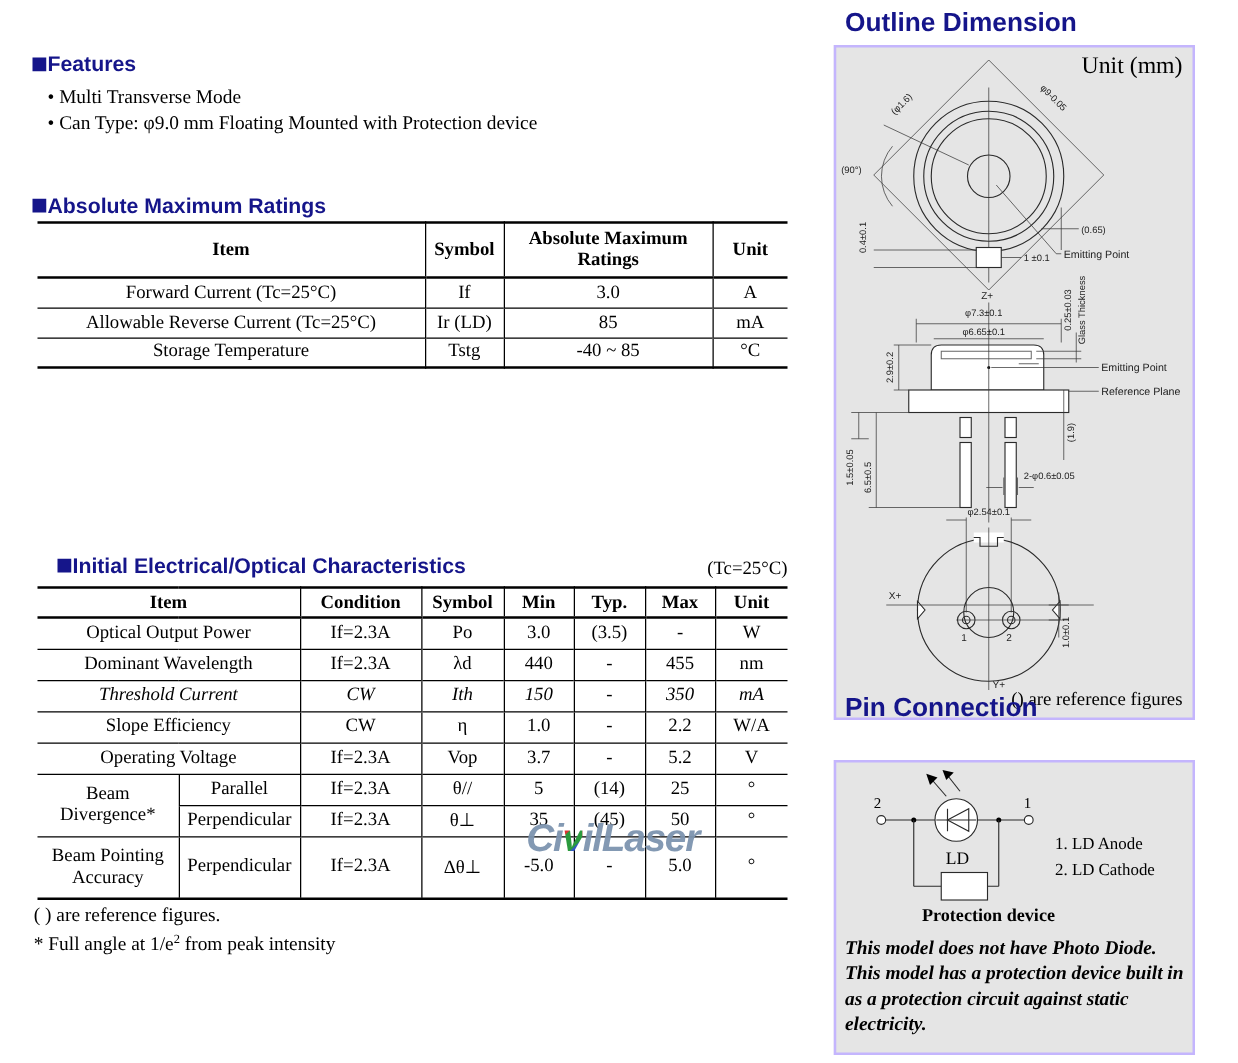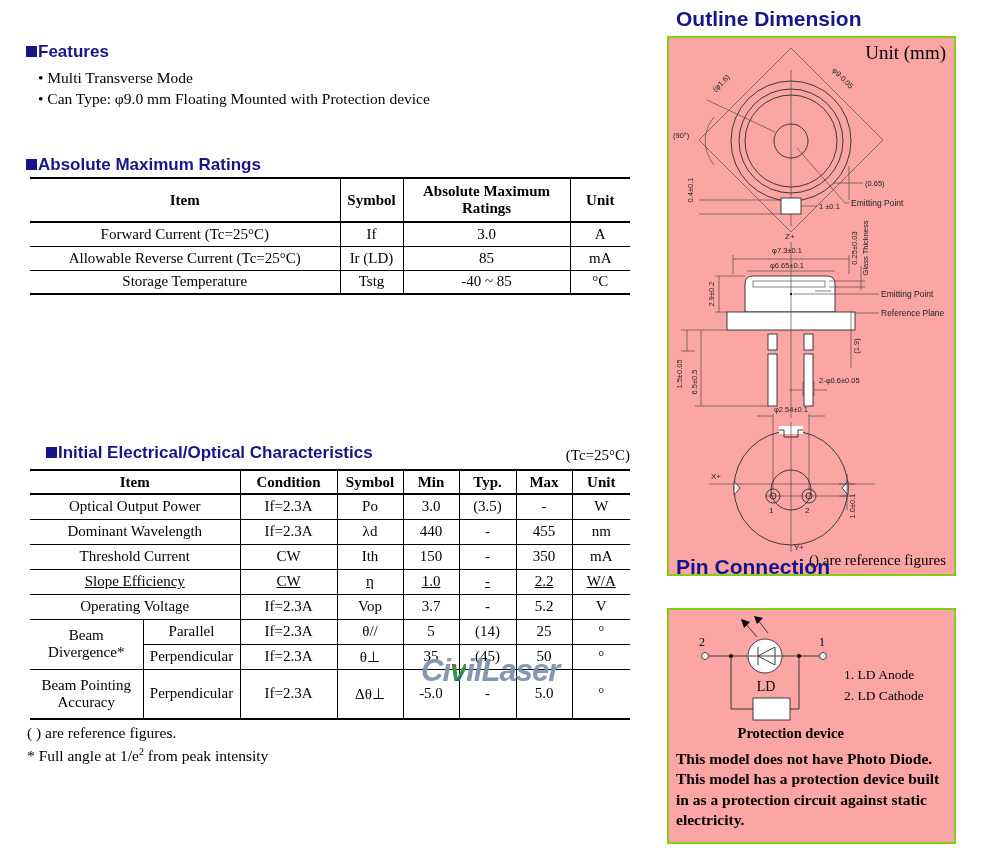--- a/index.html
+++ b/index.html
@@ -22,21 +22,21 @@
   .dtable .nb { border-left:none; }
   .fnote { font-size:15.5px; line-height:19px; }
   .cond-note { font-size:15px; text-align:right; }
   .wm { font-family:"Liberation Sans",sans-serif; font-style:italic; font-weight:bold;
         font-size:31px; letter-spacing:-1px; color:rgba(124,147,175,0.95); z-index:5; }
   .wm .wm-v { color:#3a9a55; }
   @supports (-webkit-background-clip:text) {
     .wm .wm-v { background:linear-gradient(135deg,#d33 0 33%,#2a9a3d 33% 66%,#3457c0 66% 100%);
                 -webkit-background-clip:text; background-clip:text; color:transparent; }
   }
-  .obox { border:2px solid #84cc16; box-sizing:border-box; background:#fca5a5; }
+  .obox { border:2px solid #c4b5fd; box-sizing:border-box; background:#e5e5e5; }
   .unit-note { font-size:19px; }
   .ref-note { font-size:15px; }
   .legend { font-size:13.5px; line-height:21px; }
   .prot-lab { font-size:14.5px; font-weight:bold; }
   .pin-note { font-size:15.5px; font-weight:bold; line-height:1.32; }
   svg { display:block; }
   .ln { stroke:#2a2a2a; stroke-width:0.9; fill:none; }
   .lnt { stroke:#3a3a3a; stroke-width:0.6; fill:none; }
   .wfill { fill:#fff; stroke:#2a2a2a; stroke-width:0.9; }
   .dim { font:7.5px "Liberation Sans",sans-serif; fill:#222; }
@@ -139,30 +139,30 @@
     </tr>
     <tr style="height:25px;">
       <td class="nb" colspan="2">Dominant Wavelength</td>
       <td>If=2.3A</td>
       <td>λd</td>
       <td>440</td>
       <td>-</td>
       <td>455</td>
       <td>nm</td>
     </tr>
-    <tr style="height:25px;">
+    <tr style="height:25px;font-style:italic;">
       <td class="nb" colspan="2">Threshold Current</td>
       <td>CW</td>
       <td>Ith</td>
       <td>150</td>
       <td>-</td>
       <td>350</td>
       <td>mA</td>
     </tr>
-    <tr style="height:25px;text-decoration:underline;">
+    <tr style="height:25px;">
       <td class="nb" colspan="2">Slope Efficiency</td>
       <td>CW</td>
       <td>η</td>
       <td>1.0</td>
       <td>-</td>
       <td>2.2</td>
       <td>W/A</td>
     </tr>
     <tr style="height:25px;">
       <td class="nb" colspan="2">Operating Voltage</td>
@@ -367,14 +367,14 @@
     <line class="ln" x1="62" y1="99" x2="84" y2="99"></line>
     <line class="ln" x1="121" y1="99" x2="130" y2="99"></line>
     <rect class="wfill" x="84" y="88" width="37" height="22"></rect>
     <text class="cld" text-anchor="middle" x="97" y="81">LD</text>
   </svg>
   <div class="abs legend" style="left:175px; top:54px;">
     <div>1. LD Anode</div>
     <div>2. LD Cathode</div>
   </div>
   <div class="abs prot-lab" style="left:30px; top:115px; width:145px; text-align:right;">Protection device</div>
-  <div class="abs pin-note" style="left:7px; top:139px; width:277px;">This model does not have Photo Diode. This model has a protection device built in as a protection circuit against static electricity.</div>
+  <div class="abs pin-note" style="left:7px; top:139px; width:277px;font-style:italic;">This model does not have Photo Diode. This model has a protection device built in as a protection circuit against static electricity.</div>
 </div>
 
 </body></html>

